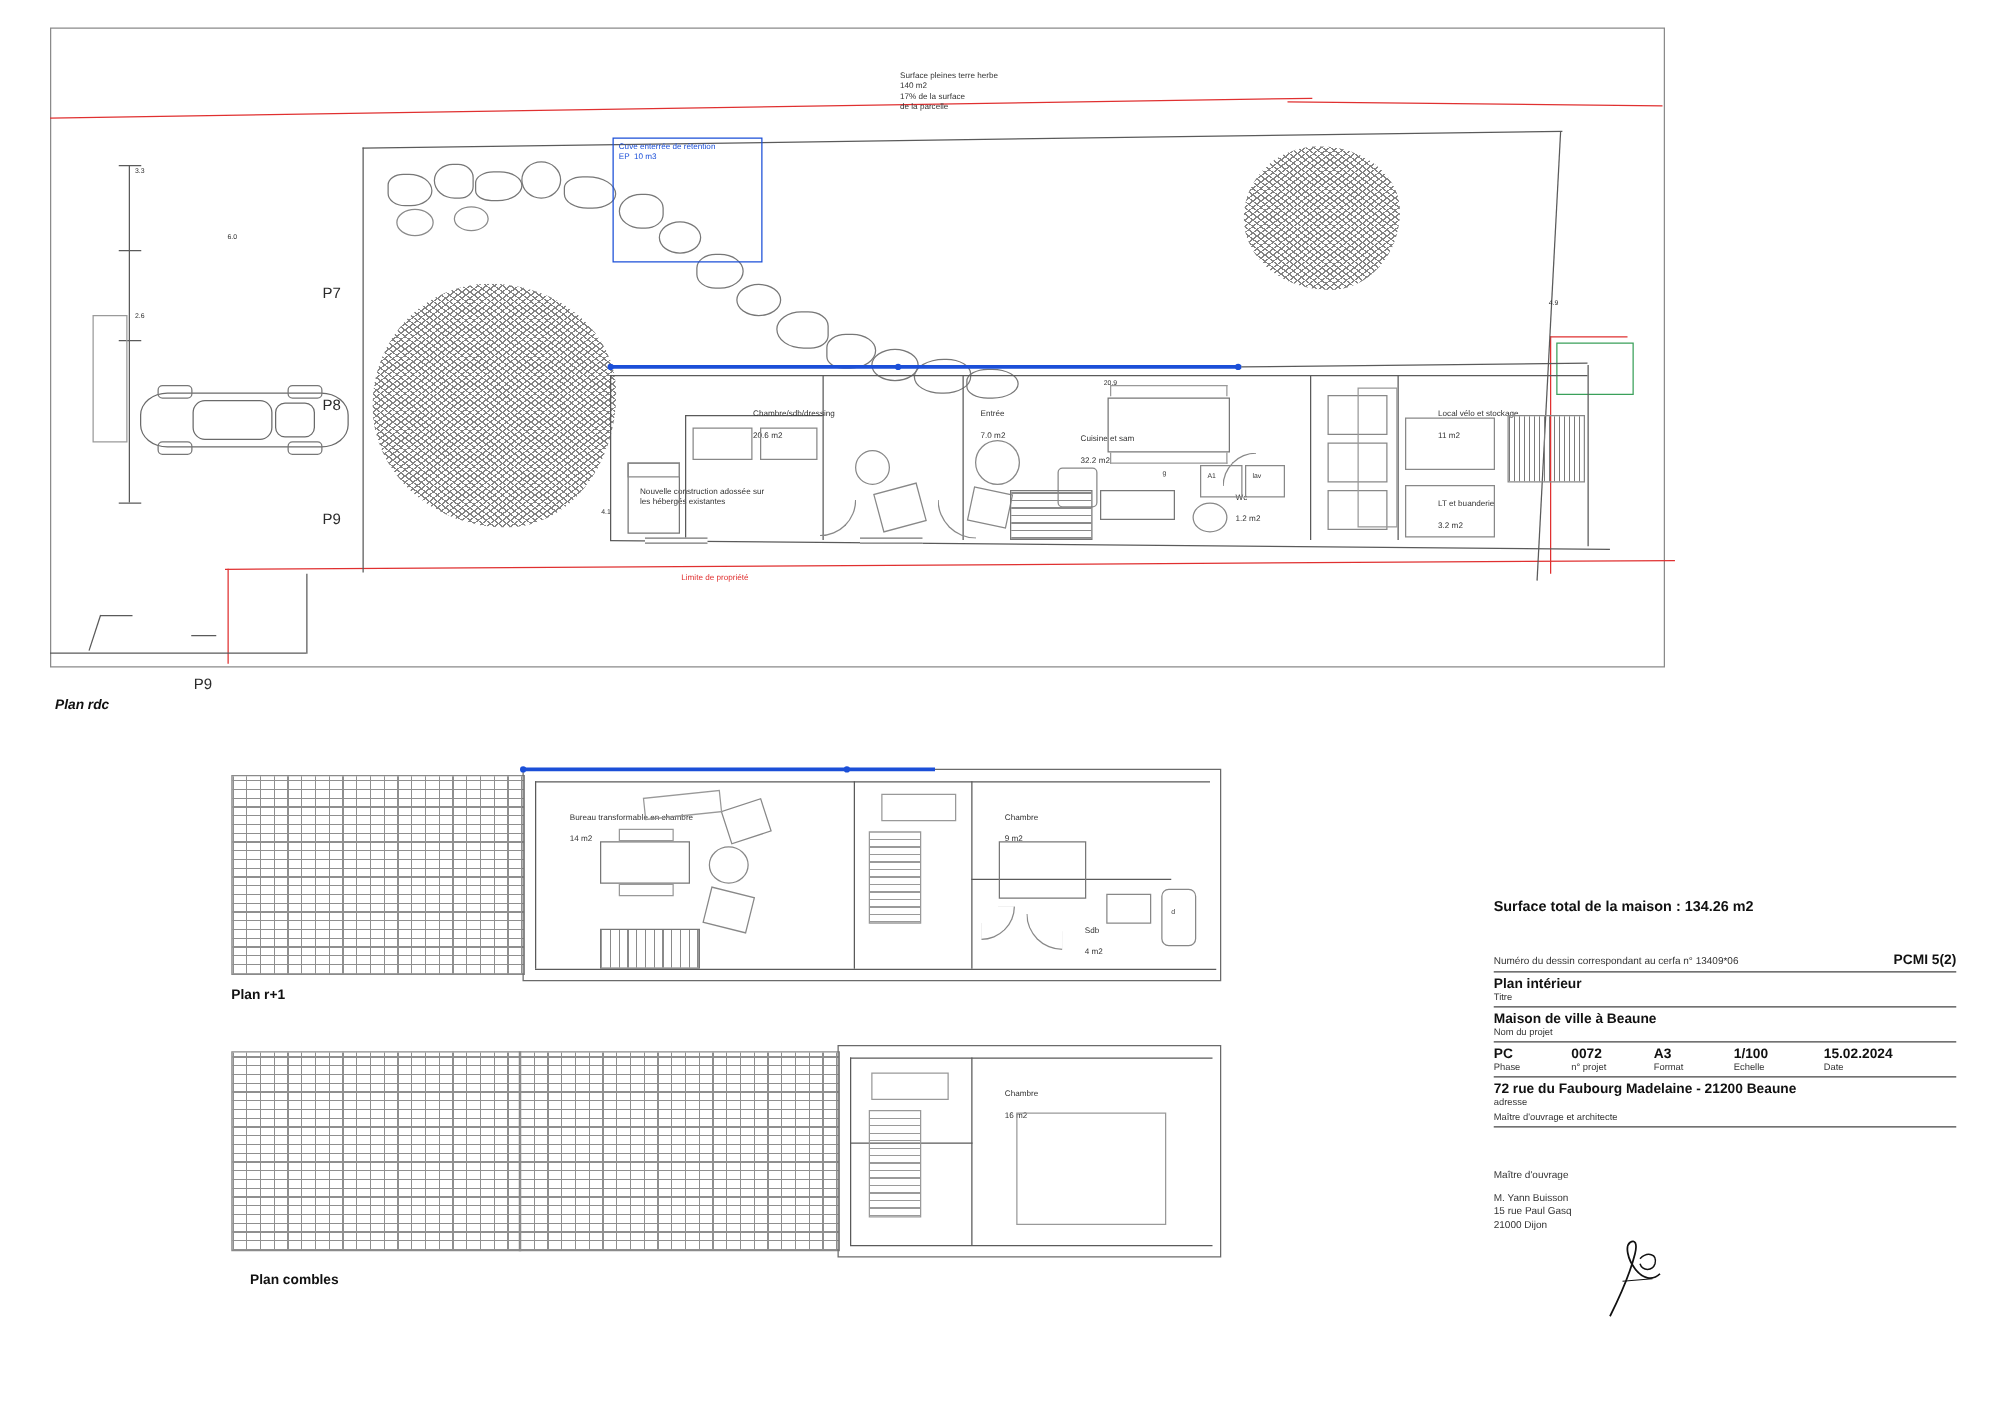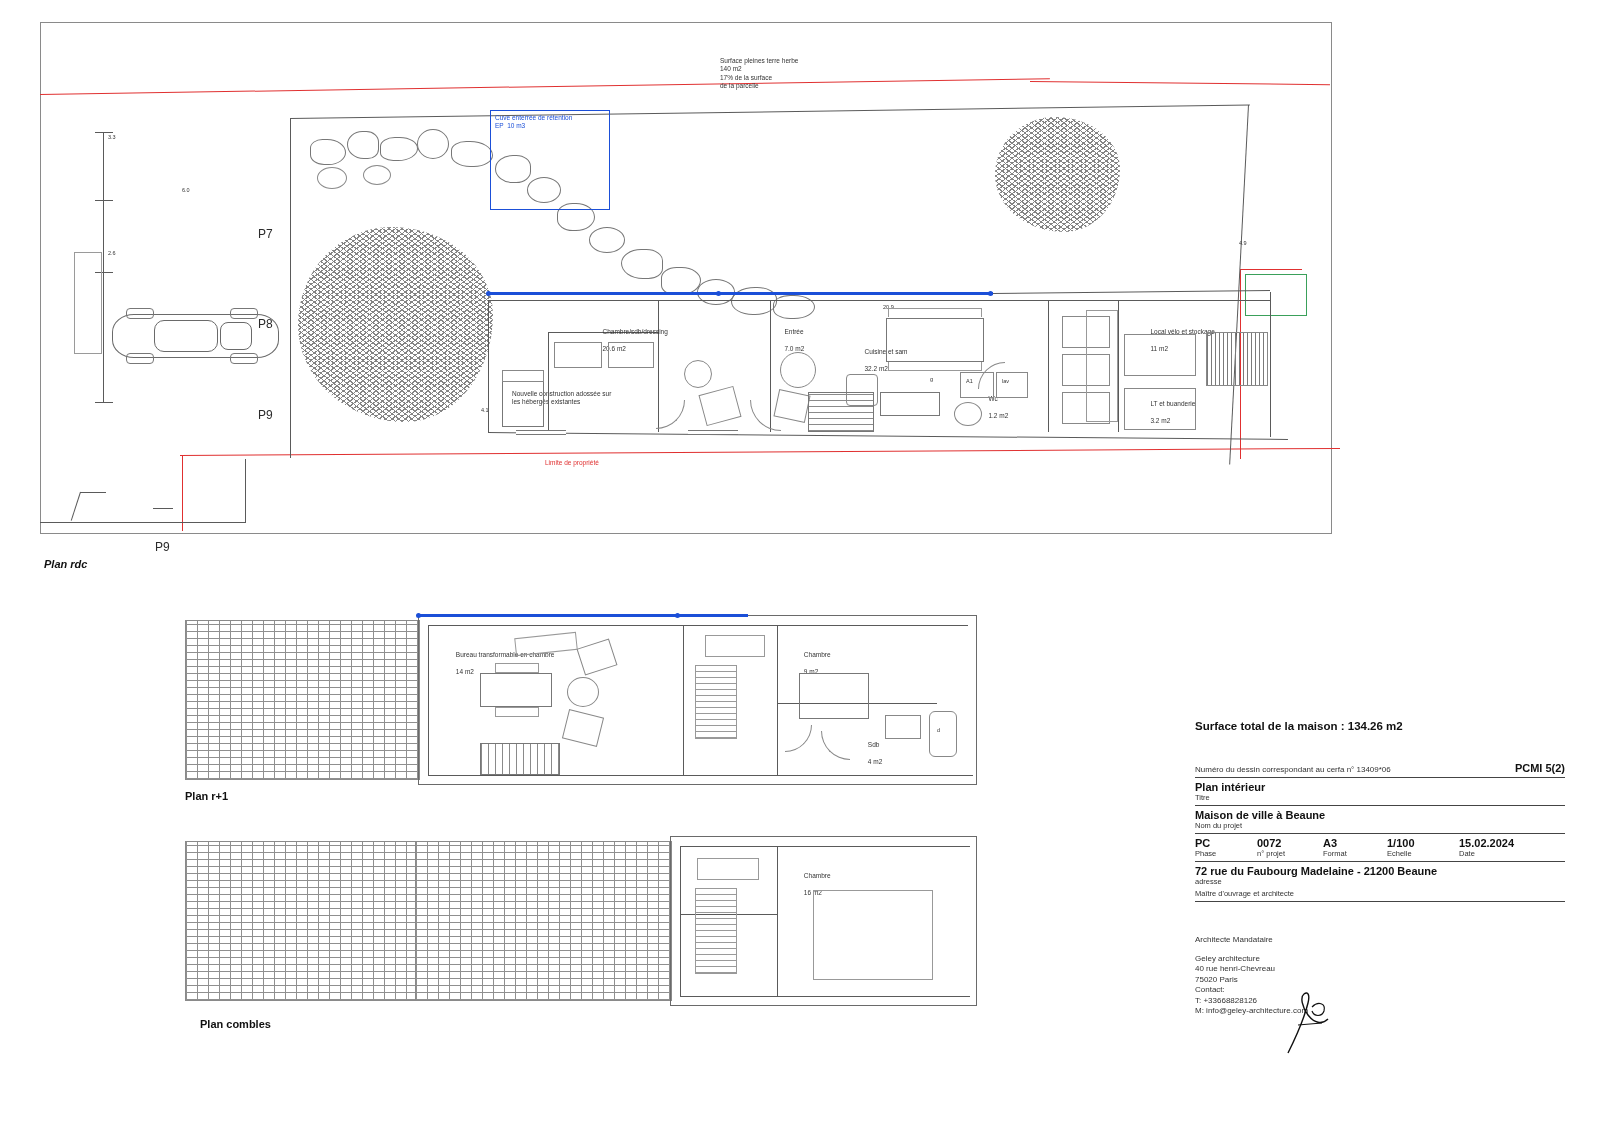--- a/index.html
+++ b/index.html
@@ -333,28 +333,25 @@
       </div>
     </div>
     <div class="rule"></div>
 
     <div class="c-h">72 rue du Faubourg Madelaine - 21200 Beaune</div>
     <div class="c-cap">adresse</div>
     <div class="c-cap" style="margin-top:3px;">Maître d'ouvrage  et architecte</div>
     <div class="rule"></div>
 
     <div class="c-row" style="gap:0;margin-top:2px;">
-      <div style="width:200px;">
-        <div class="c-s bold">Architecte Mandataire</div>
-        <div class="tiny" style="margin-top:10px;font-size:8px;">Geley architecture
-40 rue henri-Chevreau
-75020 Paris
-Contact:
-T: +33668828126
-M: info@geley-architecture.com</div>
+      <div style="width:172px;">
+        <div class="c-s bold">Maître d'ouvrage</div>
+        <div class="tiny" style="margin-top:10px;font-size:8px;">M. Yann Buisson
+15 rue Paul Gasq
+21000 Dijon</div>
       </div>
     </div>
   </div>
 
   <svg class="sig" viewBox="0 0 60 70">
     <path d="M6 68 C14 52 22 34 26 18 C28 10 26 6 22 9 C18 12 20 22 26 30 C32 38 40 40 46 34" fill="none" stroke="#111" stroke-width="1.4"></path>
     <path d="M30 22 C36 16 44 18 42 26 C40 32 32 32 30 26" fill="none" stroke="#111" stroke-width="1.2"></path>
     <path d="M16 40 L40 38" fill="none" stroke="#111" stroke-width="1"></path>
   </svg>
 

